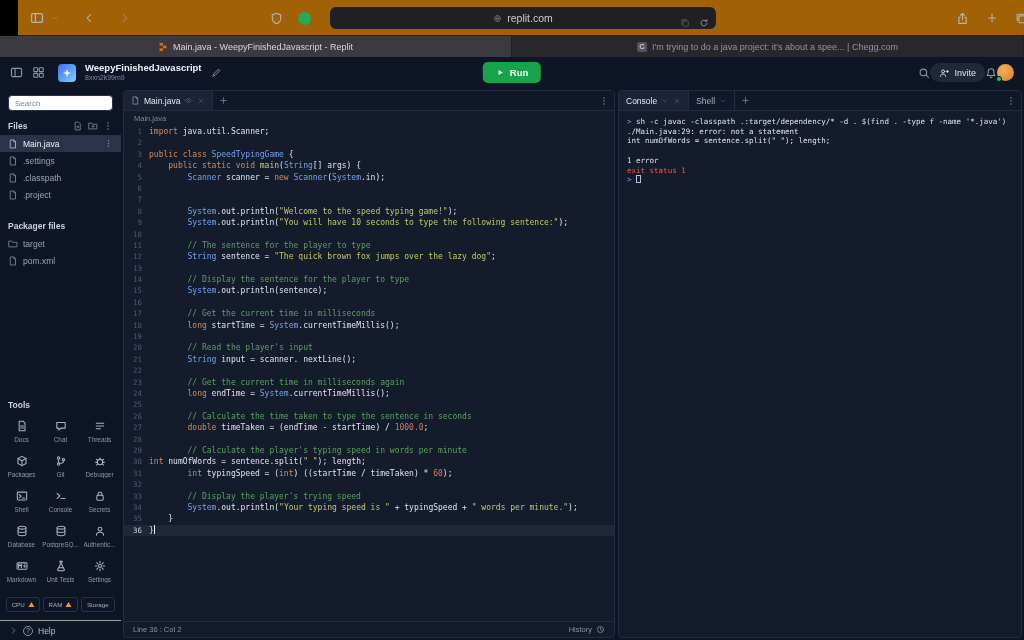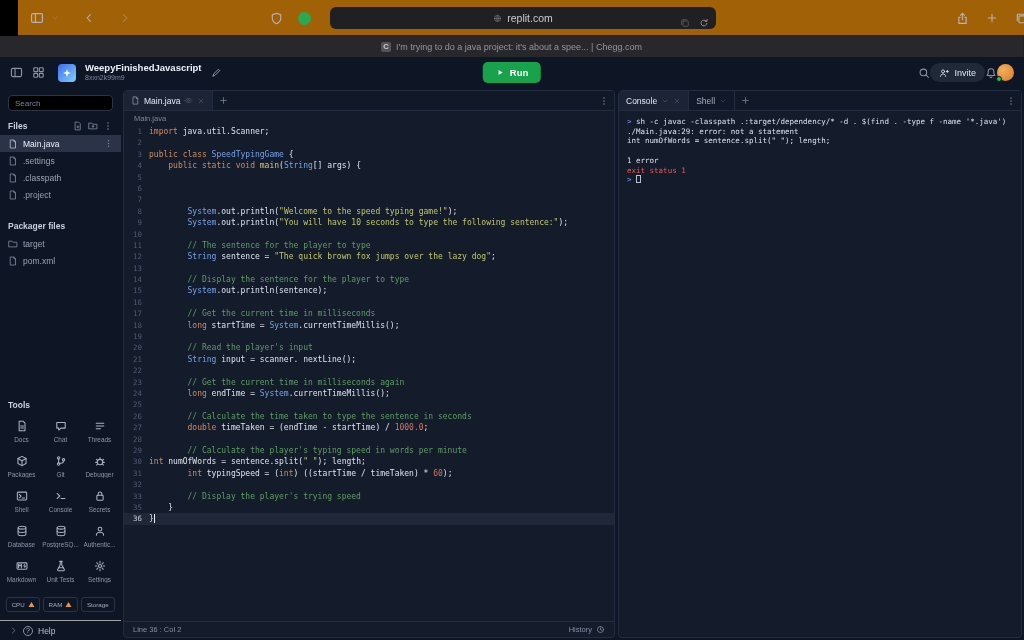--- a/index.html
+++ b/index.html
@@ -40,21 +40,21 @@
   .run-btn{position:absolute;left:50%;top:5px;transform:translateX(-50%);height:21px;padding:0 13px;border:none;border-radius:5px;background:#17a24b;color:#fff;font-size:9.5px;font-weight:bold;display:flex;align-items:center;gap:5px;font-family:inherit}
   .hd-right{margin-left:auto;display:flex;align-items:center;}
   .invite-btn{height:19px;background:#1f2937;border-radius:10px;display:flex;align-items:center;gap:5px;padding:0 9px;font-size:9px;color:#dfe5ee}
   .avatar{position:relative;width:17px;height:17px;border-radius:50%;background:radial-gradient(circle at 35% 35%,#f0b05a,#d97a2b)}
   .status-dot{position:absolute;left:-1px;bottom:-1px;width:6px;height:6px;border-radius:50%;background:#2bbf5c;border:1.5px solid #0e1525}
 
   .workspace{position:absolute;top:31px;left:0;right:0;bottom:0;display:flex}
 
   
   .sidebar{width:121px;flex:none;display:flex;flex-direction:column;overflow:hidden}
-  .search-box{margin:7px 8px 4px;height:16px;background:#000000;border:1px solid #2a3347;border-radius:4px;display:flex;align-items:center;padding:0 6px;font-size:8px;color:#78839a}
+  .search-box{margin:7px 8px 4px;height:16px;background:#ffffff;border:1px solid #2a3347;border-radius:4px;display:flex;align-items:center;padding:0 6px;font-size:8px;color:#78839a}
   .section-head{display:flex;align-items:center;padding:6px 8px 4px;font-size:8.5px;font-weight:bold;color:#cad1de}
   .head-icons{margin-left:auto;display:flex;gap:5px}
   .shi{color:#78839a}
   .file-row{display:flex;align-items:center;gap:5px;height:17px;padding:0 8px;font-size:8.5px;color:#9aa3b5}
   .file-row.active{background:#2b3348;color:#edf1f7}
   .fic{color:#78839a}
   .file-row.active .fic{color:#aeb6c8}
   .fic.java{color:#e8a04c}
   .fname{overflow:hidden;white-space:nowrap;text-overflow:ellipsis;flex:1}
   .flex-spacer{flex:1}
@@ -178,20 +178,30 @@
       <span class="i i13 tbi">
           <svg viewBox="0 0 16 16">
             <rect x="4.8" y="4.8" width="8.4" height="8.4" rx="1.2"></rect>
             <path d="M2.8 10.6V3.4a.6.6 0 0 1 .6-.6h7.2"></path>
           </svg>
         </span>
     </div>
   </div>
 
   <div class="browser-tabbar">
+    <div class="btab active">
+      <span class="i i10">
+          <svg viewBox="0 0 16 16">
+            <rect x="2.5" y="1.5" width="5.5" height="4.3" fill="#f26207" stroke="none"></rect>
+            <rect x="8" y="5.8" width="5.5" height="4.3" fill="#f26207" stroke="none"></rect>
+            <rect x="2.5" y="10.1" width="5.5" height="4.3" fill="#f26207" stroke="none"></rect>
+          </svg>
+        </span>
+      <span>Main.java - WeepyFinishedJavascript - Replit</span>
+    </div>
     <div class="btab">
       <span class="chegg-fav">C</span>
       <span>I'm trying to do a java project: it's about a spee... | Chegg.com</span>
     </div>
   </div>
 
   <div class="app">
 
     <div class="app-header">
       <span class="i i13 hdi">
@@ -602,20 +612,21 @@
             <div class="cl">
               <span class="gut">3</span>
               <span class="ct"><span class="kw">public class</span><span class="ty"> SpeedTypingGame</span><span class="pl"> {</span></span>
             </div>
             <div class="cl">
               <span class="gut">4</span>
               <span class="ct"><span class="pl">    </span><span class="kw">public static void</span><span class="fn"> main</span><span class="pl">(</span><span class="ty">String</span><span class="pl">[] args) {</span></span>
             </div>
             <div class="cl">
               <span class="gut">5</span>
+              <span class="ct"><span class="pl">        </span><span class="ty">Scanner</span><span class="pl"> scanner = </span><span class="kw">new</span><span class="pl"> </span><span class="ty">Scanner</span><span class="pl">(</span><span class="ty">System</span><span class="pl">.in);</span></span>
             </div>
             <div class="cl">
               <span class="gut">6</span>
               <span class="ct"></span>
             </div>
             <div class="cl">
               <span class="gut">7</span>
               <span class="ct"></span>
             </div>
             <div class="cl">
@@ -714,20 +725,24 @@
               <span class="gut">31</span>
               <span class="ct"><span class="pl">        </span><span class="kw">int</span><span class="pl"> typingSpeed = (</span><span class="kw">int</span><span class="pl">) ((startTime / timeTaken) * </span><span class="nu">60</span><span class="pl">);</span></span>
             </div>
             <div class="cl">
               <span class="gut">32</span>
               <span class="ct"></span>
             </div>
             <div class="cl">
               <span class="gut">33</span>
               <span class="ct"><span class="pl">        </span><span class="cm">// Display the player's trying speed</span></span>
+            </div>
+            <div class="cl">
+              <span class="gut">34</span>
+              <span class="ct"><span class="pl">        </span><span class="ty">System</span><span class="pl">.out.println(</span><span class="st">"Your typing speed is "</span><span class="pl"> + typingSpeed + </span><span class="st">" words per minute."</span><span class="pl">);</span></span>
             </div>
             <div class="cl">
               <span class="gut">35</span>
               <span class="ct"><span class="pl">    }</span></span>
             </div>
             <div class="cl cur">
               <span class="gut">36</span>
               <span class="ct"><span class="pl">}</span><span class="caret"></span></span>
             </div>
           </div>

